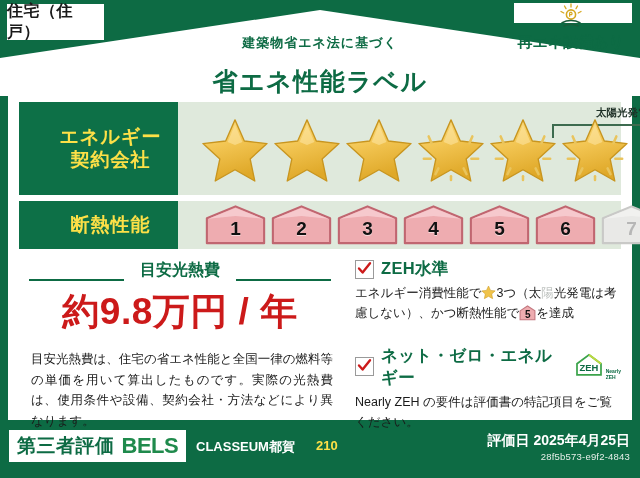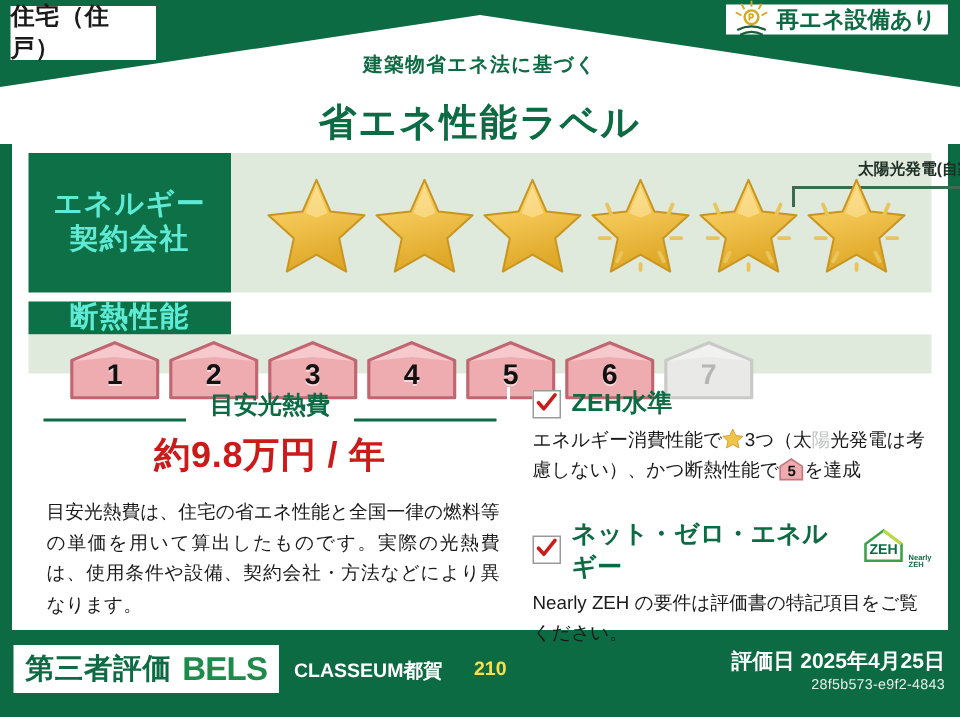--- a/index.html
+++ b/index.html
@@ -15,20 +15,21 @@
   .hdr{position:absolute;left:0;top:0;width:640px;height:96px;}
   .house-badge{
     position:absolute;left:7px;top:4px;width:97px;height:36px;
     background:#ffffff;display:flex;align-items:center;justify-content:center;
     font-size:16px;font-weight:bold;color:#1a1a1a;letter-spacing:.5px;
   }
   .renew-badge{
     position:absolute;right:8px;top:3px;height:20px;
     background:#ffffff;display:flex;align-items:center;gap:4px;
     padding:0 8px 0 4px;
+    flex-direction:column;
   }
   .renew-badge .txt{font-size:15px;font-weight:bold;color:#0d6b44;white-space:nowrap;}
   .sun-ico{width:26px;height:26px;display:block;}
 
   
   .roof{
     position:absolute;left:0;top:0;width:640px;height:96px;
     background:#ffffff;
     clip-path:polygon(0 96px, 0 58px, 320px 10px, 640px 58px, 640px 96px);
     z-index:0;
@@ -40,28 +41,28 @@
   .title-main{font-size:25px;font-weight:bold;color:#0d6b44;letter-spacing:1.5px;margin-top:13px;}
 
   
   .card{
     position:absolute;left:8px;top:96px;width:624px;height:324px;background:#ffffff;
   }
 
   
   .row{position:absolute;display:flex;align-items:stretch;}
   .row-lbl{
-    background:#0d7047;color:#5eead4;display:flex;flex-direction:column;
-    align-items:center;justify-content:center;font-weight:bold;line-height:1.18;
+    background:#0d7047;color:#fde047;display:flex;flex-direction:column;
+    align-items:center;justify-content:center;font-weight:bold;line-height:1.18;padding-left:24px;
   }
   .row-val{background:#dfe9dc;position:relative;flex:1;}
 
   #rowEnergy{left:11px;top:6px;width:602px;height:93px;}
   #rowEnergy .row-lbl{width:135px;font-size:19px;letter-spacing:1px;}
-  #rowInsul{left:11px;top:105px;width:602px;height:48px;flex-direction:column;}
+  #rowInsul{left:11px;top:105px;width:602px;height:48px;}
   #rowInsul .row-lbl{width:135px;font-size:19px;letter-spacing:1px;}
 
   .stars{position:absolute;left:22px;top:14px;display:flex;gap:2px;}
   .star-slot{width:70px;height:66px;position:relative;}
   .solar-mark{position:absolute;inset:0;}
 
   .bracket{
     position:absolute;left:374px;top:22px;width:200px;height:14px;
     border:2px solid #3d6b4f;border-bottom:none;box-sizing:border-box;
   }
@@ -80,21 +81,21 @@
   
   .lower{position:absolute;left:11px;top:160px;width:602px;height:156px;display:flex;}
   .lower-l{width:322px;position:relative;border-right:0;}
   .lower-r{flex:1;position:relative;padding-left:14px;box-sizing:border-box;}
   .vdiv{position:absolute;left:330px;top:162px;width:2px;height:150px;background:#ffffff;}
 
   .cost-hd{display:flex;align-items:flex-end;gap:16px;margin:4px 10px 0 10px;}
   .cost-hd .ln{flex:1;height:2px;background:#0d6b44;}
   .cost-hd .tx{font-size:16px;font-weight:bold;color:#0d6b44;white-space:nowrap;}
   .cost-val{
-    text-align:center;color:#cc1a1a;font-size:24px;font-weight:bold;
+    text-align:center;color:#cc1a1a;font-size:37px;font-weight:bold;
     margin-top:6px;letter-spacing:.5px;
   }
   .cost-note{
     margin:12px 8px 0 12px;font-size:12.5px;line-height:1.65;color:#1a1a1a;
     text-align:justify;
   }
 
   .zrow{display:flex;align-items:center;gap:7px;margin-top:2px;}
   .chk{width:17px;height:17px;border:1.5px solid #9a9a9a;background:#fff;
        position:relative;flex:0 0 auto;}

